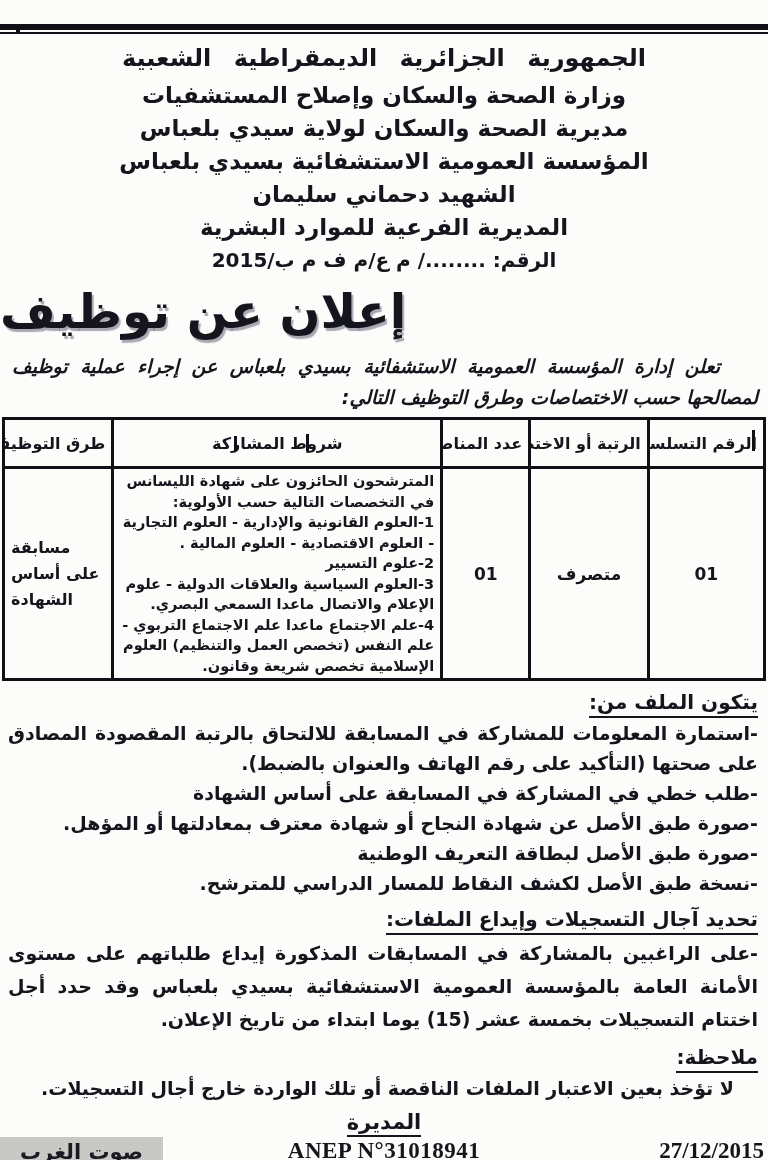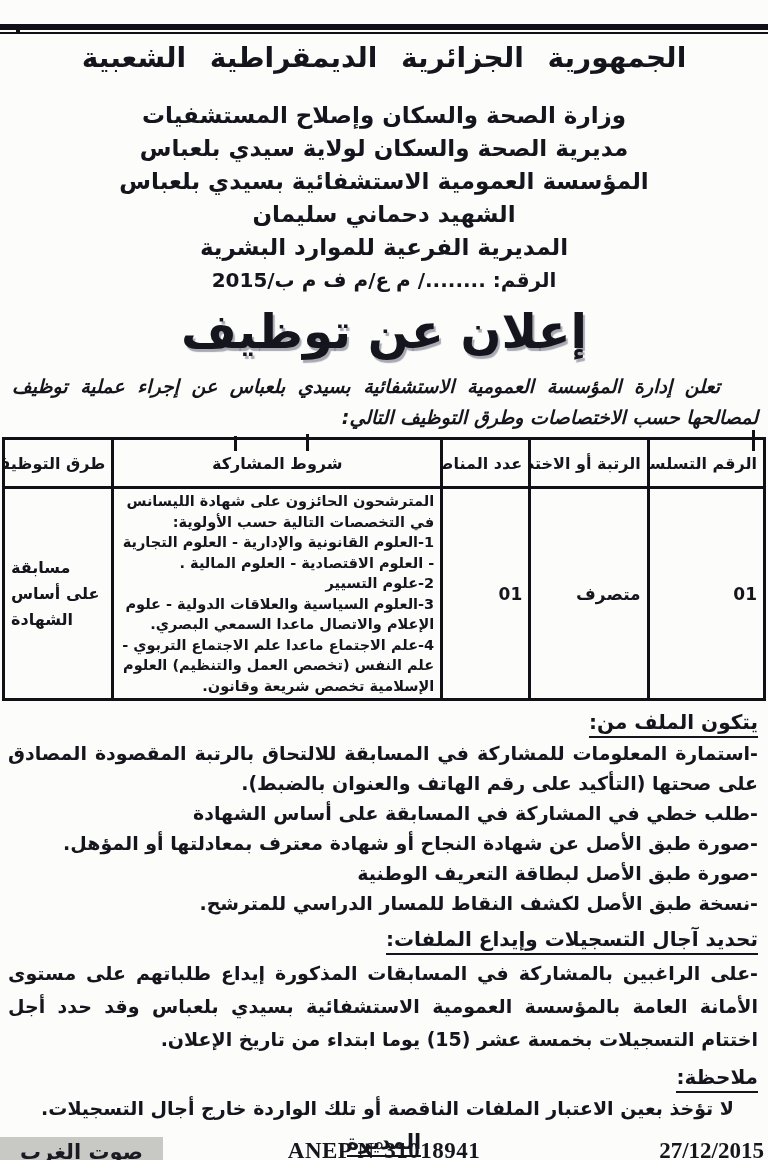--- a/index.html
+++ b/index.html
@@ -17,25 +17,25 @@
     font-weight:700;
     box-sizing:border-box;
   }
   
   .rule-thick{height:6px;background:#101016;}
   .rule-thin{height:2px;background:#101016;}
   .top-rule{margin-top:24px;}
   .top-rule .rule-thin{margin-top:2px;}
   
   .org-header{text-align:center;margin-top:9px;line-height:33px;font-size:23px;}
-  .republic-line{font-size:28px;line-height:30px;word-spacing:14px;margin-bottom:26px;}
+  .republic-line{font-size:24px;line-height:30px;word-spacing:14px;margin-bottom:6px;}
   .ref-line{font-size:20px;line-height:33px;}
   
   .main-title{
-    text-align:center;
+    text-align:left;
     font-size:48px;line-height:64px;
     margin:2px 0 0 0;
     text-shadow:2px 3px 1px rgba(45,45,75,0.40);
     letter-spacing:1px;
   }
   .intro{
     margin:8px 10px 4px 12px;
     font-size:19px;line-height:31px;
     text-indent:38px;
     text-align:justify;text-align-last:right;font-style:italic;
@@ -54,21 +54,21 @@
   table.jobs th{
     height:42px;font-size:16px;
     text-align:center;vertical-align:middle;
     white-space:nowrap;overflow:hidden;
   }
   col.c-serial{width:115px;}
   col.c-rank{width:117px;}
   col.c-pos{width:87px;}
   col.c-cond{width:325px;}
   col.c-method{width:108px;}
-  td.center-cell{text-align:right;vertical-align:middle;font-size:17px;margin-top:25px;}
+  td.center-cell{text-align:center;vertical-align:middle;font-size:17px;margin-top:25px;}
   td.cond-cell{vertical-align:top;font-size:14.5px;line-height:20.5px;padding:5px 9px;}
   td.method-cell{text-align:left;vertical-align:middle;font-size:16px;line-height:26px;padding:2px 10px;}
   .cond-line{margin:0;}
   
   .section{margin:0 10px 0 8px;}
   .section-heading{
     display:inline-block;
     font-size:20px;line-height:26px;
     border-bottom:2.5px solid #15151d;
     padding-bottom:1px;

